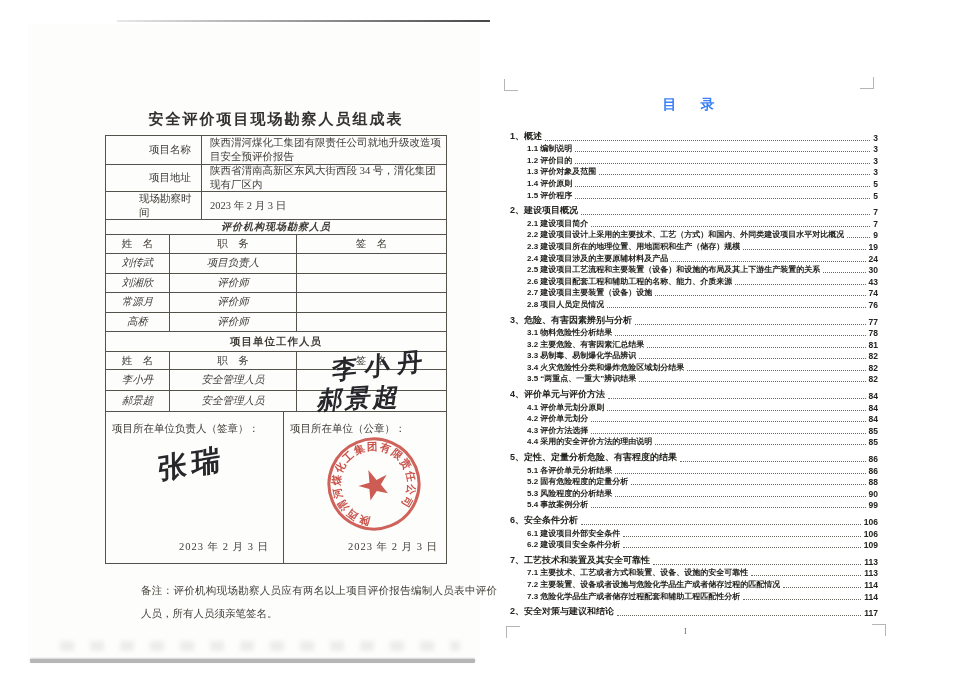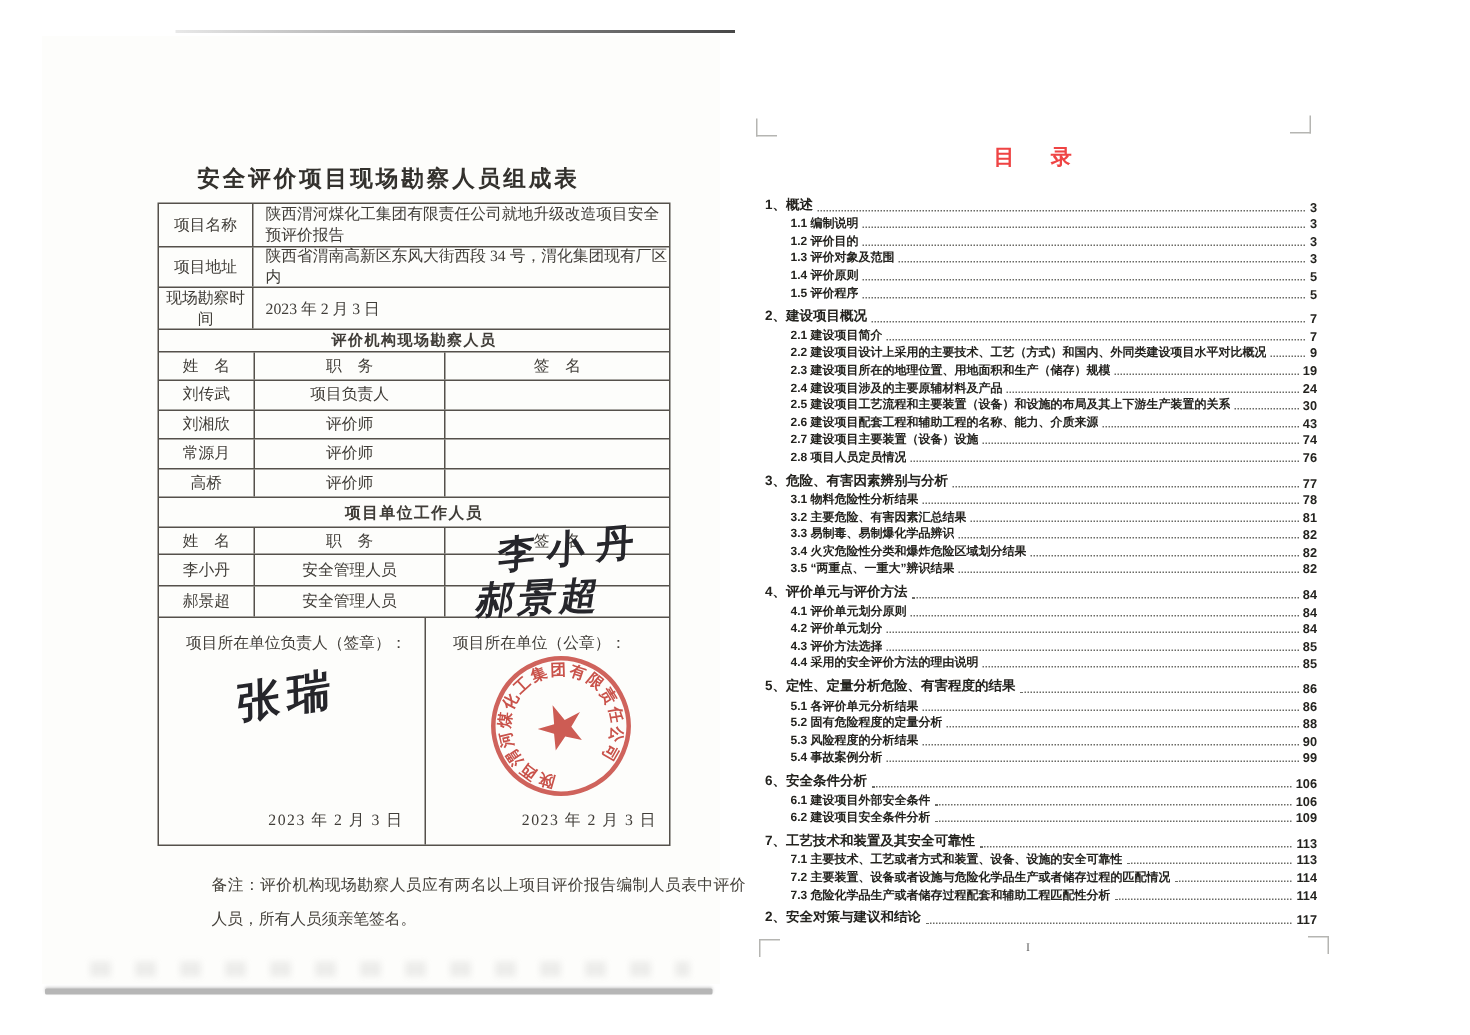--- a/index.html
+++ b/index.html
@@ -9,65 +9,65 @@
   
   .lp-bg{position:absolute;left:28px;top:24px;width:452px;height:632px;background:#fdfdfb;}
   .art-topline{position:absolute;left:117px;top:20px;width:373px;height:2px;
                background:linear-gradient(to right,rgba(70,70,70,0.12),rgba(25,25,25,0.8));}
   .art-smudge{position:absolute;left:60px;top:641px;width:400px;height:10px;
               background:repeating-linear-gradient(90deg,rgba(120,120,120,0.12) 0 14px,rgba(255,255,255,0) 14px 30px);
               filter:blur(2px);}
   .art-bottombar{position:absolute;left:30px;top:659px;width:445px;height:4px;background:#b6b6b6;
                  border-radius:1px;box-shadow:0 -1px 2px rgba(150,150,150,0.45);}
 
-  .lp-title{position:absolute;left:88px;top:110px;width:342px;text-align:center;
+  .lp-title{position:absolute;left:105px;top:110px;width:342px;text-align:center;
             font-size:15px;font-weight:bold;letter-spacing:2px;color:#33312d;white-space:nowrap;}
 
   .form-table{position:absolute;left:105px;top:135px;width:342px;box-sizing:border-box;
               border:1px solid #55514b;font-size:10.5px;color:#403d38;background:transparent;}
   .ft-row{display:flex;align-items:center;box-sizing:border-box;}
   .form-table > :not(:first-child){border-top:1px solid #55514b;}
   .form-table > .rows-host{border-top:none;}
-  .rows-host > .ft-row{border-top:1px solid #55514b;}
+  .rows-host > .ft-row{border-top:1px solid #55514b;font-style:italic;}
   .cell{box-sizing:border-box;height:100%;display:flex;align-items:center;}
-  .c-label{width:63px;justify-content:center;border-right:1px solid #55514b;text-align:center;}
+  .c-label{width:63px;justify-content:center;border-right:1px solid #55514b;text-align:left;margin-left:33px;}
   .c-value{flex:1;padding-left:8px;}
   .c-name{width:63px;justify-content:center;}
   .c-duty{width:128px;justify-content:center;border-left:1px solid #55514b;border-right:1px solid #55514b;}
   .c-sign{flex:1;justify-content:center;}
   .sec-hdr{justify-content:center;font-weight:bold;letter-spacing:1px;}
   .h-info1{height:28px}.h-info2{height:27px}.h-info3{height:28px}
-  .h-sec1{height:15px;font-size:10px;}
+  .h-sec1{height:15px;font-size:10px;font-style:italic;}
   .h-cols{height:19px}
   .sec1-host .ft-row{height:19.5px}
   .h-sec2{height:20px}
   .h-cols2{height:18px}
   .sec2-host .ft-row{height:21px}
   .h-footer{height:152px;align-items:stretch;}
   .fc-left{width:178px;border-right:1px solid #55514b;position:relative;}
   .fc-right{flex:1;position:relative;}
-  .fc-label{position:absolute;top:10px;left:18px;font-size:10.5px;white-space:nowrap;}
+  .fc-label{position:absolute;top:10px;left:6px;font-size:10.5px;white-space:nowrap;}
   .fc-date{position:absolute;bottom:9px;font-size:10.5px;letter-spacing:1px;white-space:nowrap;}
   .fc-date-left{right:14px;}
   .fc-date-right{right:8px;}
 
   .sig{position:absolute;font-weight:bold;color:#26262b;white-space:nowrap;transform-origin:left center;}
   .sig-lixiaodan{left:332px;top:354px;font-size:25px;letter-spacing:8px;transform:rotate(-6deg) skewX(-8deg);}
   .sig-haojingchao{left:318px;top:384px;font-size:25px;letter-spacing:3px;transform:rotate(-3deg) skewX(-12deg);}
   .sig-zhang{left:158px;top:450px;font-size:29px;letter-spacing:5px;transform:rotate(-9deg) skewX(-8deg);}
 
   .stamp{position:absolute;left:318px;top:428px;width:112px;height:112px;
          transform:rotate(-22deg);opacity:0.92;}
 
   .lp-note{position:absolute;left:105px;top:579px;width:356px;font-size:10.5px;line-height:2.2;
            color:#45423c;text-align:justify;margin-left:36px;}
 
   
   .toc-title{position:absolute;left:500px;top:96px;width:382px;text-align:center;font-size:14px;
-             font-weight:bold;letter-spacing:5px;color:#ef4444;font-family:"Liberation Sans","DejaVu Sans",sans-serif;}
+             font-weight:bold;letter-spacing:5px;color:#3b82f6;font-family:"Liberation Sans","DejaVu Sans",sans-serif;}
   .toc-list{position:absolute;left:510px;top:126px;width:368px;
             font-family:"Liberation Sans","DejaVu Sans",sans-serif;color:#24231f;}
   .toc-row{display:flex;align-items:flex-end;height:11.6px;font-weight:bold;overflow:hidden;}
   .toc-row.lvl1{margin-top:5px;font-size:9px;}
   .toc-row.lvl2{font-size:8px;padding-left:17px;align-items:flex-end;}
   .toc-label{white-space:nowrap;flex-shrink:1;overflow:hidden;}
   .toc-leader{flex:1;min-width:5px;border-bottom:1px dotted #6b6b66;margin:0 3px 2px 3px;}
   .toc-page{white-space:nowrap;font-size:8.5px;}
   .toc-pagenum{position:absolute;left:684px;top:627px;font-size:8px;color:#666;
                font-family:"Liberation Serif",serif;}

